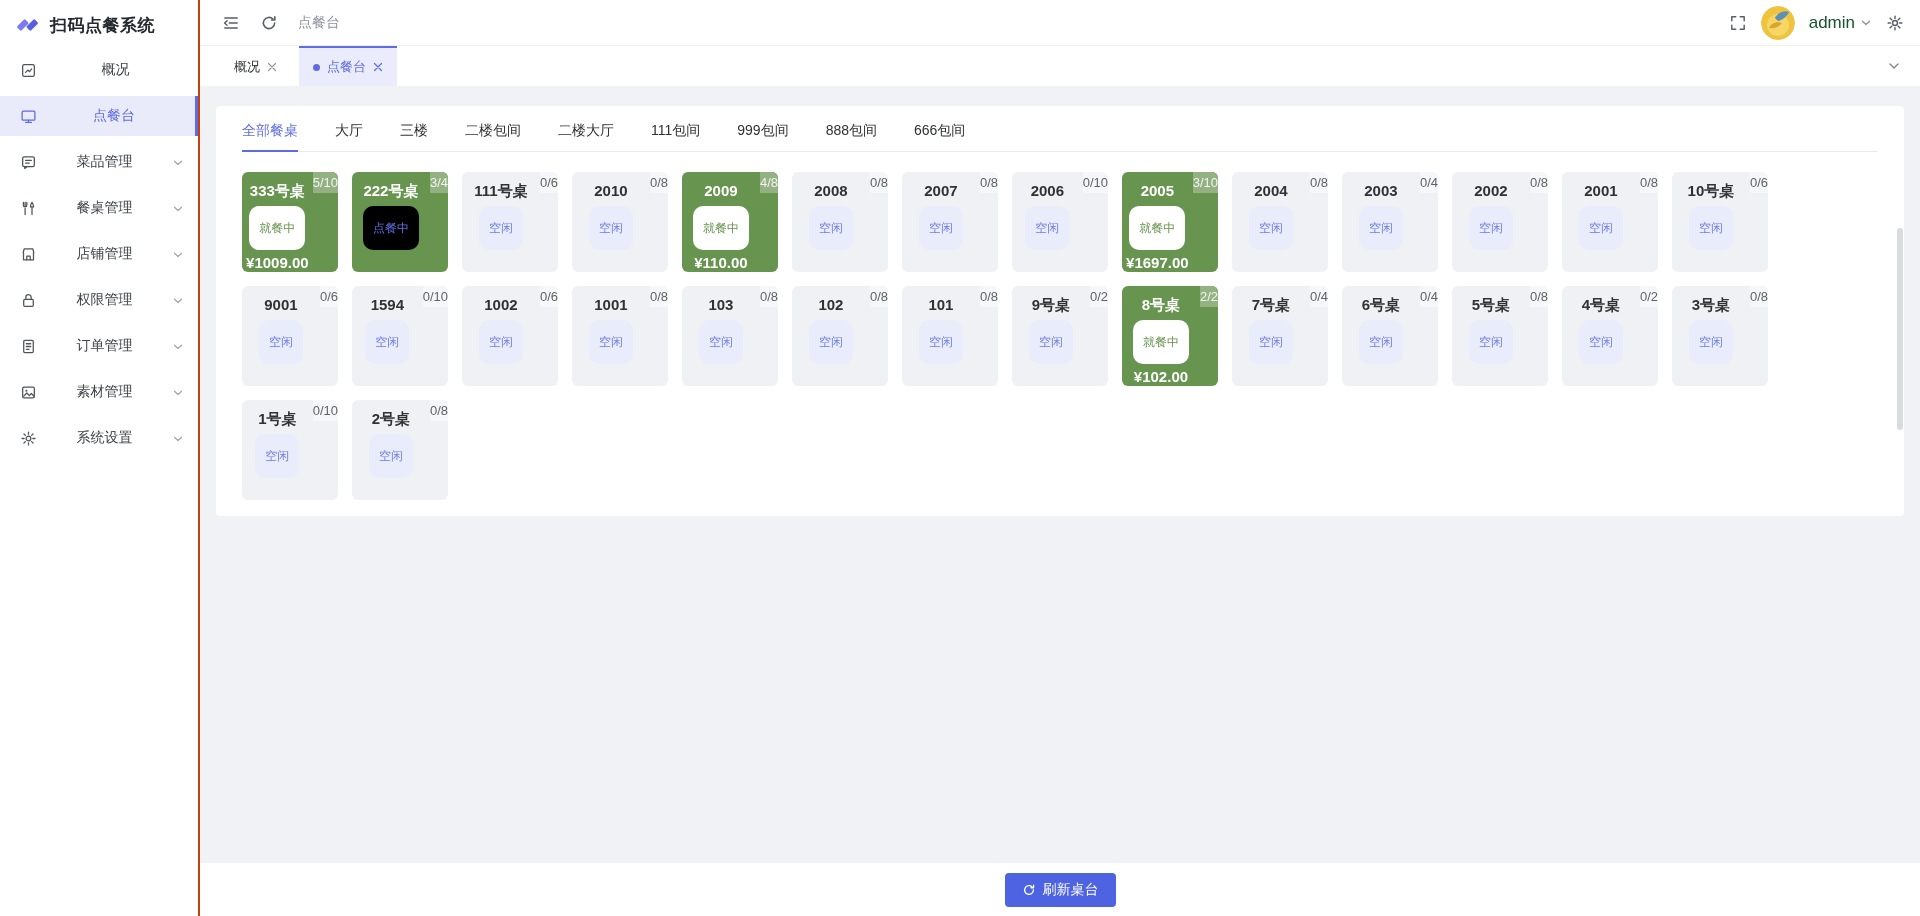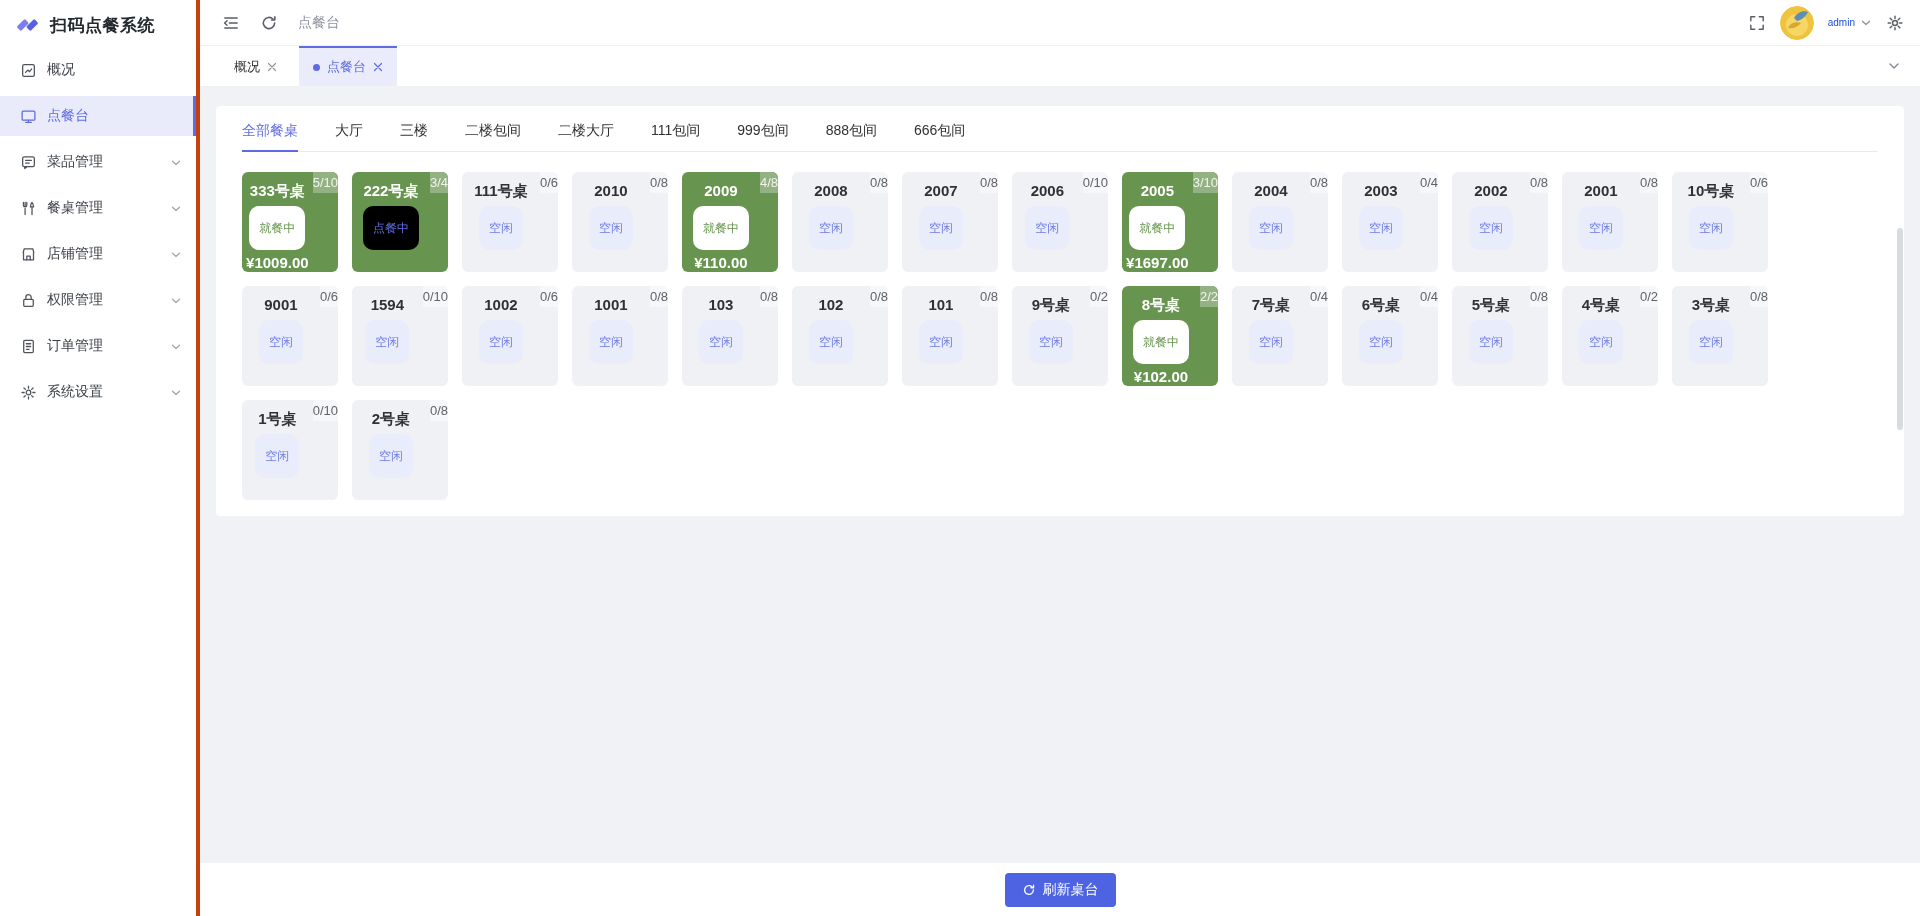--- a/index.html
+++ b/index.html
@@ -1,21 +1,21 @@
 <!DOCTYPE html>
 <html style="--primary: #5f6ce1; --busy-green: #67944e; --busy-footer-green: #94b183; --idle-badge-bg: #e9ecfb; --idle-badge-text: #6e7be8; --button-blue: #4d63e2; --content-bg: #f0f2f5;"><head>
 <meta charset="utf-8">
 <style>
   * { margin:0; padding:0; box-sizing:border-box; }
   html,body { width:1920px; height:916px; overflow:hidden;
     font-family:"Liberation Sans","DejaVu Sans",sans-serif; color:#303133; background:#fff; }
   .app { display:flex; width:100%; height:100%; }
 
   
-  .sidebar { width:200px; height:100%; background:#fff; border-right:4px solid #c2410c; flex:0 0 200px; }
+  .sidebar { width:200px; height:100%; background:#fff; border-right:2px solid #c2410c; flex:0 0 200px;text-align:center; }
   .logo { height:50px; display:flex; align-items:center; gap:9px; padding-left:14px; }
   .logo-title { font-size:17px; font-weight:700; color:#24292f; letter-spacing:.5px; }
   .nav-item { height:40px; margin-bottom:6px; display:flex; align-items:center; gap:10px;
     padding:0 14px 0 20px; font-size:14px; color:#3d4249; cursor:pointer; position:relative; }
   .nav-item .ni-icon { width:17px; height:17px; display:inline-flex; color:#50555c; }
   .nav-item .ni-icon svg { width:100%; height:100%; }
   .nav-item .ni-label { flex:1; }
   .nav-item .ni-arrow { width:12px; height:12px; color:#a0a4ab; }
   .nav-item .ni-arrow svg { width:100%; height:100%; }
   .nav-item[data-active="true"] { background:#e9ebfa; color:var(--primary,#5f6ce1); border-right:3px solid var(--primary,#5f6ce1); }
@@ -25,21 +25,21 @@
   .main { flex:1; display:flex; flex-direction:column; min-width:0; }
 
   .topbar { height:46px; background:#fff; display:flex; align-items:center; border-bottom:1px solid #f1f2f5; }
   .tb-left { display:flex; align-items:center; gap:20px; padding-left:22px; }
   .tb-icon { width:18px; height:18px; color:#5a5e66; cursor:pointer; display:inline-flex; }
   .tb-icon svg { width:100%; height:100%; }
   .breadcrumb { font-size:14px; color:#8c939d; }
   .tb-right { margin-left:auto; display:flex; align-items:center; gap:14px; padding-right:16px; }
   .avatar { width:34px; height:34px; border-radius:50%; overflow:hidden; cursor:pointer; flex:0 0 34px; }
   .user-dd { display:flex; align-items:center; gap:5px; cursor:pointer; }
-  .username { font-size:10px; color:#1d4ed8;text-align:right; }
+  .username { font-size:17px; color:#14532d;text-align:right; }
   .dd-arrow { width:12px; height:12px; color:#909399; display:inline-flex; }
   .dd-arrow svg { width:100%; height:100%; }
 
   
   .tabbar { height:40px; background:#fff; display:flex; align-items:stretch; padding-left:20px;
     position:relative; box-shadow:0 1px 3px rgba(0,0,0,.04); }
   .tab { display:inline-flex; align-items:center; gap:7px; padding:0 14px; margin-right:8px;
     font-size:13px; color:#303133; cursor:pointer; border-top:2px solid transparent; }
   .tab[data-active="true"] { background:#eaecfb; border-top-color:var(--primary,#5f6ce1); color:var(--primary,#5f6ce1); }
   .tab-dot { width:7px; height:7px; border-radius:50%; background:var(--primary,#5f6ce1); display:none; }
@@ -198,20 +198,35 @@
             </svg>
           </span>
           <span class="ni-label">订单管理</span>
           <span class="ni-arrow">
             <svg viewBox="0 0 12 12">
               <path d="M2.5 4.2l3.5 3.3 3.5-3.3" fill="none" stroke="currentColor" stroke-width="1.2" stroke-linecap="round" stroke-linejoin="round"></path>
             </svg>
           </span>
         </div>
 
+        <div class="nav-item" data-active="false">
+          <span class="ni-icon">
+            <svg viewBox="0 0 16 16">
+              <rect x="2.5" y="3" width="11" height="10" rx="1.2" fill="none" stroke="currentColor" stroke-width="1.2" stroke-linecap="round" stroke-linejoin="round"></rect>
+              <circle cx="6" cy="6.4" r="1" fill="currentColor" stroke="none"></circle>
+              <path d="M3.6 11.4l2.8-2.9 2.4 2.4 1.9-2 2.4 2.4" fill="none" stroke="currentColor" stroke-width="1.2" stroke-linecap="round" stroke-linejoin="round"></path>
+            </svg>
+          </span>
+          <span class="ni-label">素材管理</span>
+          <span class="ni-arrow">
+            <svg viewBox="0 0 12 12">
+              <path d="M2.5 4.2l3.5 3.3 3.5-3.3" fill="none" stroke="currentColor" stroke-width="1.2" stroke-linecap="round" stroke-linejoin="round"></path>
+            </svg>
+          </span>
+        </div>
 
         <div class="nav-item" data-active="false">
           <span class="ni-icon">
             <svg viewBox="0 0 16 16">
               <circle cx="8" cy="8" r="2.2" fill="none" stroke="currentColor" stroke-width="1.2" stroke-linecap="round" stroke-linejoin="round"></circle>
               <path d="M8 1.9v2M8 12.1v2M1.9 8h2M12.1 8h2M3.7 3.7l1.4 1.4M10.9 10.9l1.4 1.4M12.3 3.7l-1.4 1.4M5.1 10.9l-1.4 1.4" fill="none" stroke="currentColor" stroke-width="1.2" stroke-linecap="round" stroke-linejoin="round"></path>
             </svg>
           </span>
           <span class="ni-label">系统设置</span>
           <span class="ni-arrow">

